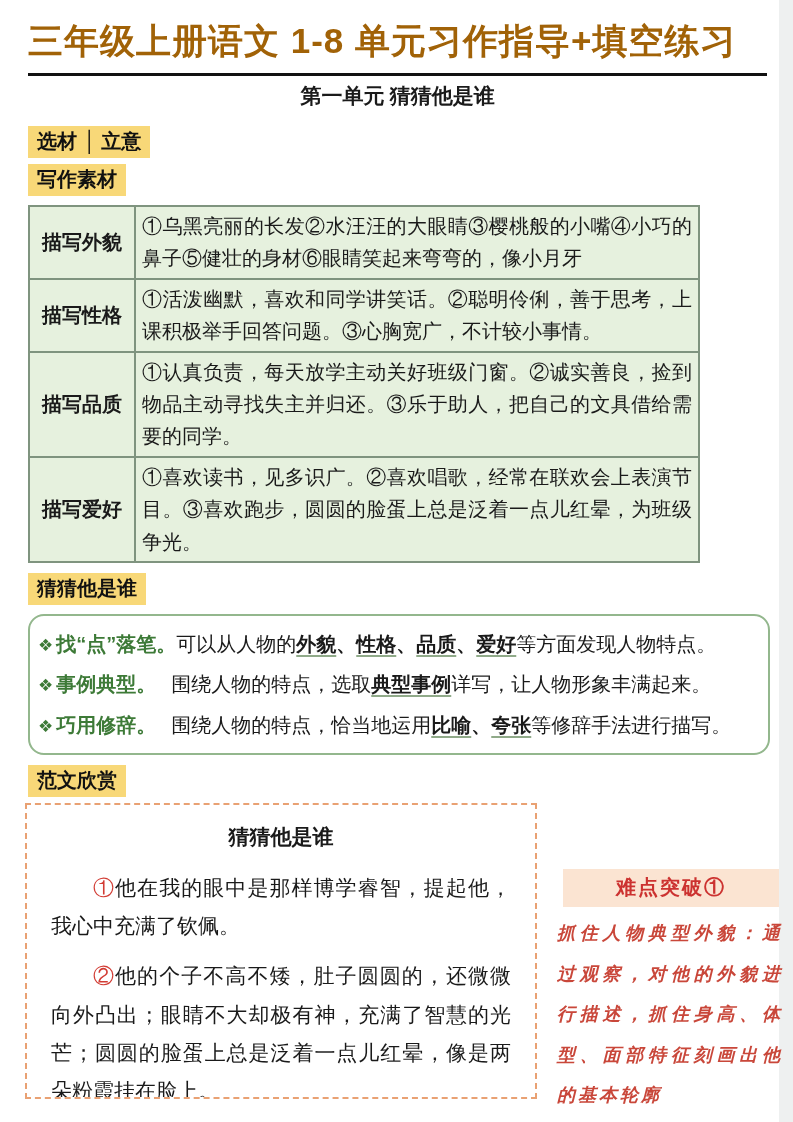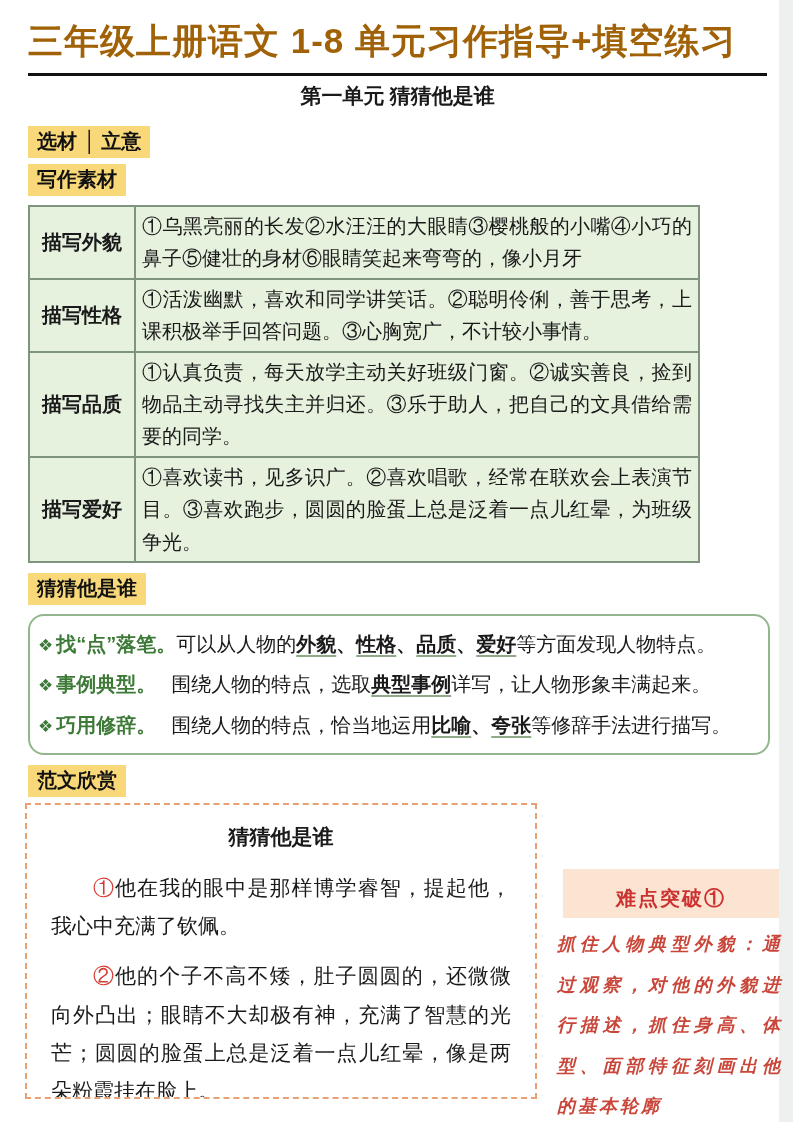--- a/index.html
+++ b/index.html
@@ -54,21 +54,21 @@
   .essay-box{
     border:2px dashed var(--dashed_border);width:512px;height:296px;
     padding:5px 12px;overflow:hidden;flex:none;margin-left:-3px;
   }
   .essay-title{text-align:center;font-weight:bold;font-size:21px;line-height:1.85;margin:8px;}
   .essay-para{margin:12px;font-size:21px;line-height:1.82;text-indent:2em;text-align:justify;}
   .essay-num{color:#d23c34;}
   .difficulty{width:232px;margin-left:14px;margin-top:66px;flex:none;}
   .difficulty-header{
     background:var(--panel_header_bg);color:#cc3230;font-weight:bold;font-size:20px;
-    text-align:center;padding:16px 0 6px;margin:0 4px 6px 12px;letter-spacing:2px;
+    text-align:center;padding:5px 0 6px;margin:0 4px 6px 12px;letter-spacing:2px;
   }
   .difficulty-body{
     color:var(--red_text);font-size:18px;font-weight:bold;font-style:italic;
     line-height:2.25;letter-spacing:3px;text-align:justify;margin-left:6px;
   }
 </style>
 </head>
 <body>
 
 <div class="page-edge"></div>

